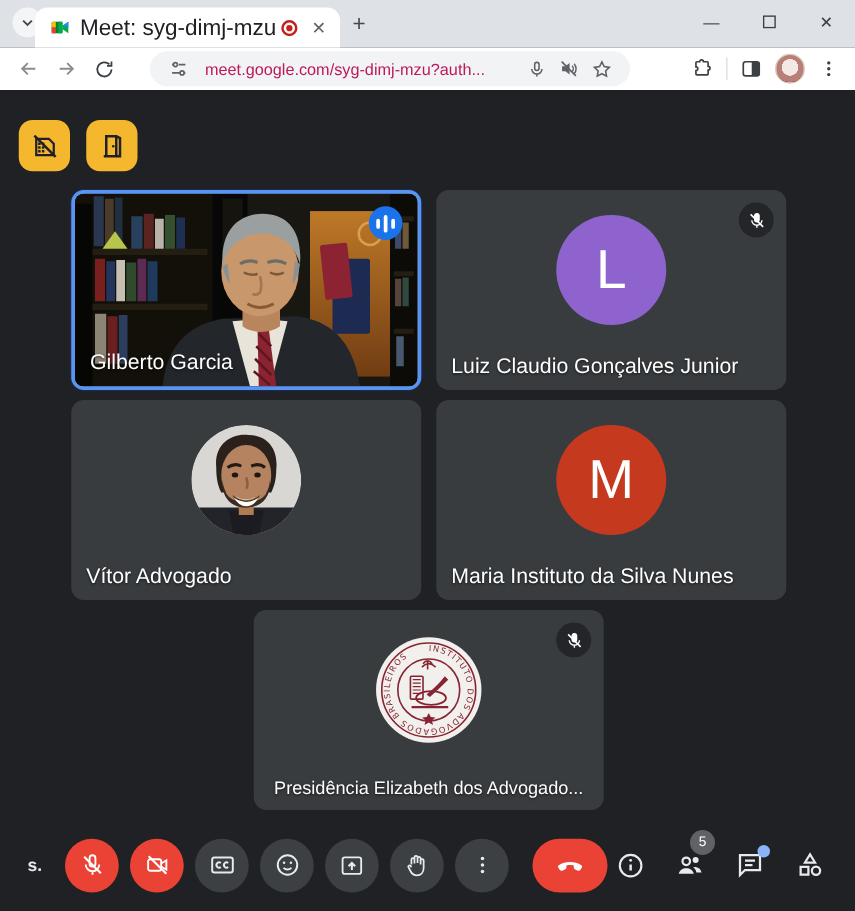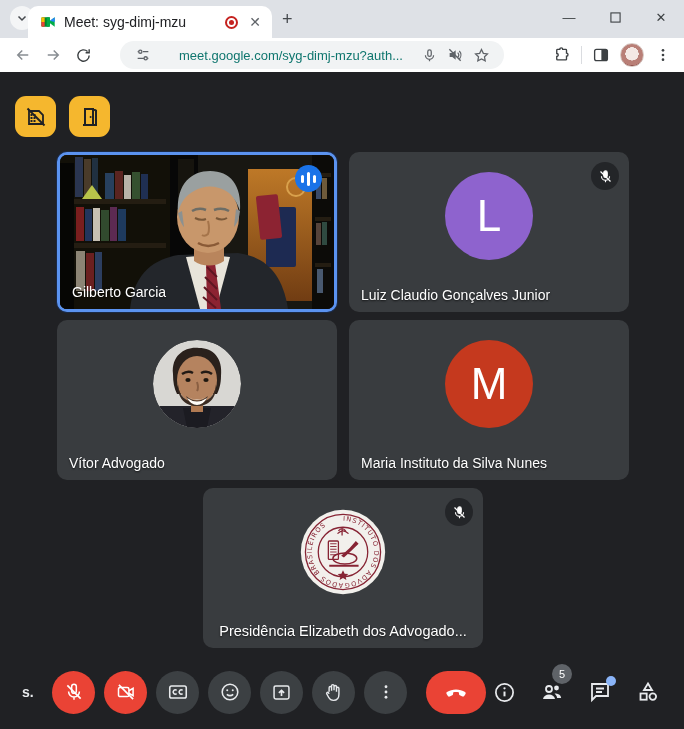--- a/index.html
+++ b/index.html
@@ -3,44 +3,44 @@
 <meta charset="utf-8">
 <style>
   * { margin:0; padding:0; box-sizing:border-box; }
   html,body { width:684px; height:729px; background:#202124; font-family:"Liberation Sans", sans-serif; overflow:hidden; }
   .window { position:relative; width:684px; height:729px; }
 
   
   .tabstrip { position:absolute; top:0; left:0; width:684px; height:38px; background:#dee1e6; }
   .tab-search { position:absolute; left:10px; top:6px; width:24px; height:24px; border-radius:50%; background:#f4f5f6; display:flex; align-items:center; justify-content:center; color:#45494d; }
   .tab { position:absolute; left:28px; top:6px; width:244px; height:32px; background:#fff; border-radius:10px 10px 0 0; display:flex; align-items:center; padding:0 8px 0 12px; }
-  .tab-title { flex:1; font-size:14px; color:#202124; white-space:nowrap; overflow:hidden; margin-left:8px; }
+  .tab-title { flex:1; font-size:18px; color:#202124; white-space:nowrap; overflow:hidden; margin-left:8px; }
   .rec-dot { width:13px; height:13px; border:2px solid #c5221f; border-radius:50%; display:flex; align-items:center; justify-content:center; margin-right:8px; }
   .rec-dot i { display:block; width:5px; height:5px; background:#c5221f; border-radius:50%; }
   .tab-close { color:#5f6368; font-size:14px; width:18px; height:18px; display:flex; align-items:center; justify-content:center; border-radius:50%; }
   .newtab { position:absolute; left:282px; top:10px; color:#45494d; font-size:18px; line-height:18px; }
   .wincontrols { position:absolute; right:0; top:0; height:34px; display:flex; align-items:center; }
   .winbtn { width:46px; height:30px; display:flex; align-items:center; justify-content:center; color:#3c4043; font-size:13px; }
 
   
   .toolbar { position:absolute; top:38px; left:0; width:684px; height:34px; background:#ffffff; display:flex; align-items:center; }
   .navic { width:30px; height:28px; display:flex; align-items:center; justify-content:center; }
   .omnibox { position:absolute; left:120px; top:3px; width:384px; height:28px; background:#f1f3f4; border-radius:14px; display:flex; align-items:center; padding:0 10px; }
-  .url { flex:1; font-size:13px; color:#0f766e; white-space:nowrap; overflow:hidden; margin-left:23px; }
+  .url { flex:1; font-size:13px; color:#be185d; white-space:nowrap; overflow:hidden; margin-left:8px; }
   .obic { width:26px; height:26px; display:flex; align-items:center; justify-content:center; color:#5f6368; flex:0 0 auto; }
   .tb-right { position:absolute; right:8px; top:3px; height:28px; display:flex; align-items:center; gap:6px; }
   .vsep { width:1px; height:18px; background:#dadce0; }
   .avatar-mini { width:24px; height:24px; border-radius:50%; background:radial-gradient(circle at 50% 45%, #f4e8e4 0 40%, #b97f77 41% 70%, #8e4a44 71%); border:1px solid #d8c9c4; }
 
   
   .meet { position:absolute; top:72px; left:0; width:684px; height:657px; background:#202124; }
   .extbtn { position:absolute; top:24px; width:41px; height:41px; border-radius:11px; background:#f5b72e; display:flex; align-items:center; justify-content:center; color:#202124; }
 
   .tile { position:absolute; width:280px; height:160px; background:#393c3f; border-radius:10px; overflow:hidden; }
-  .tile .nametag { position:absolute; left:12px; bottom:9px; color:#fff; font-size:14px; text-shadow:0 1px 2px rgba(0,0,0,.7); white-space:nowrap; }
+  .tile .nametag { position:absolute; left:12px; bottom:9px; color:#fff; font-size:17px; text-shadow:0 1px 2px rgba(0,0,0,.7); white-space:nowrap; }
   .tile .nametag.center { left:0; right:0; text-align:center; font-size:14.5px; }
   .micoff { position:absolute; top:10px; right:10px; width:28px; height:28px; border-radius:50%; background:rgba(32,33,36,.85); display:flex; align-items:center; justify-content:center; color:#fff; }
   .avatar-big { position:absolute; left:50%; top:64px; transform:translate(-50%,-50%); width:88px; height:88px; border-radius:50%; display:flex; align-items:center; justify-content:center; color:#fff; font-size:44px; font-weight:400; }
   .tile-video { border:3px solid #5b93f0; box-shadow:0 0 0 1px #1b2a45; }
   .soundring { position:absolute; top:10px; right:12px; width:27px; height:27px; border-radius:50%; background:#1a73e8; display:flex; align-items:center; justify-content:center; gap:2.5px; }
   .soundring i { display:block; width:3.5px; border-radius:2px; background:#fff; }
 
   
   .controlbar { position:absolute; left:0; bottom:0; width:684px; height:74px; display:flex; align-items:center; }
   .meetcode { position:absolute; left:22px; color:#e8eaed; font-size:14px; font-weight:700; }

